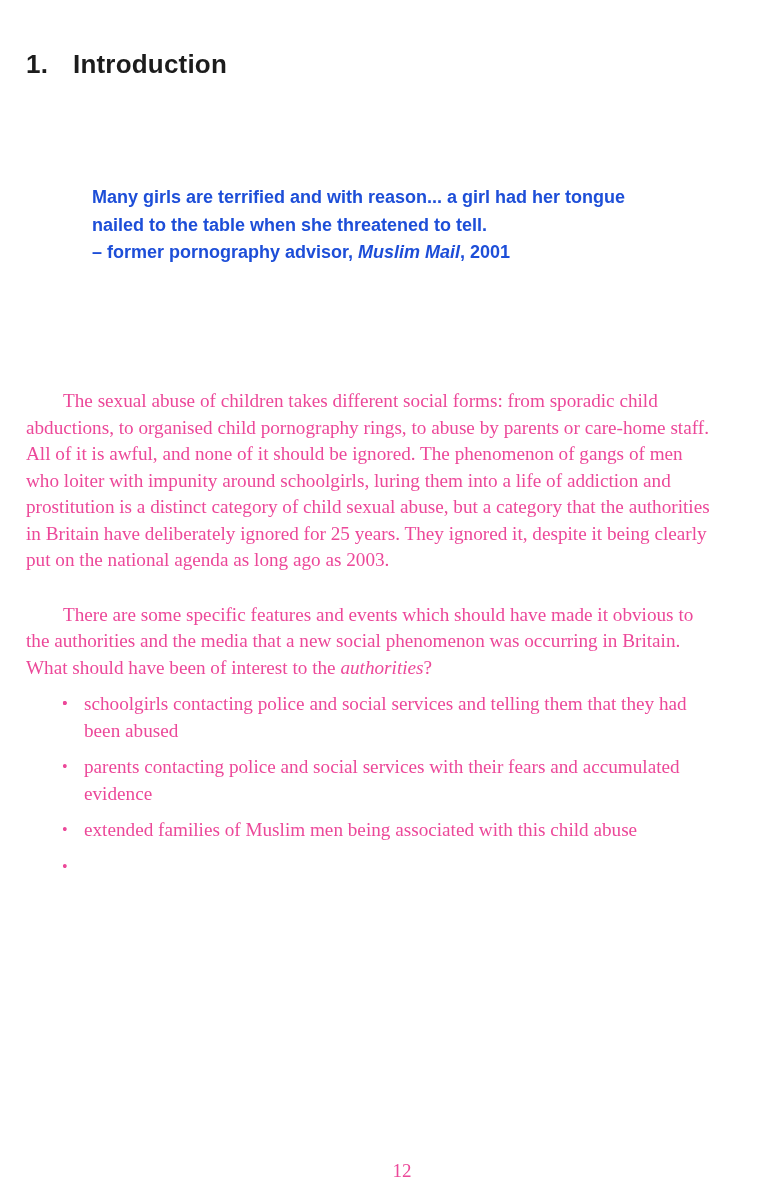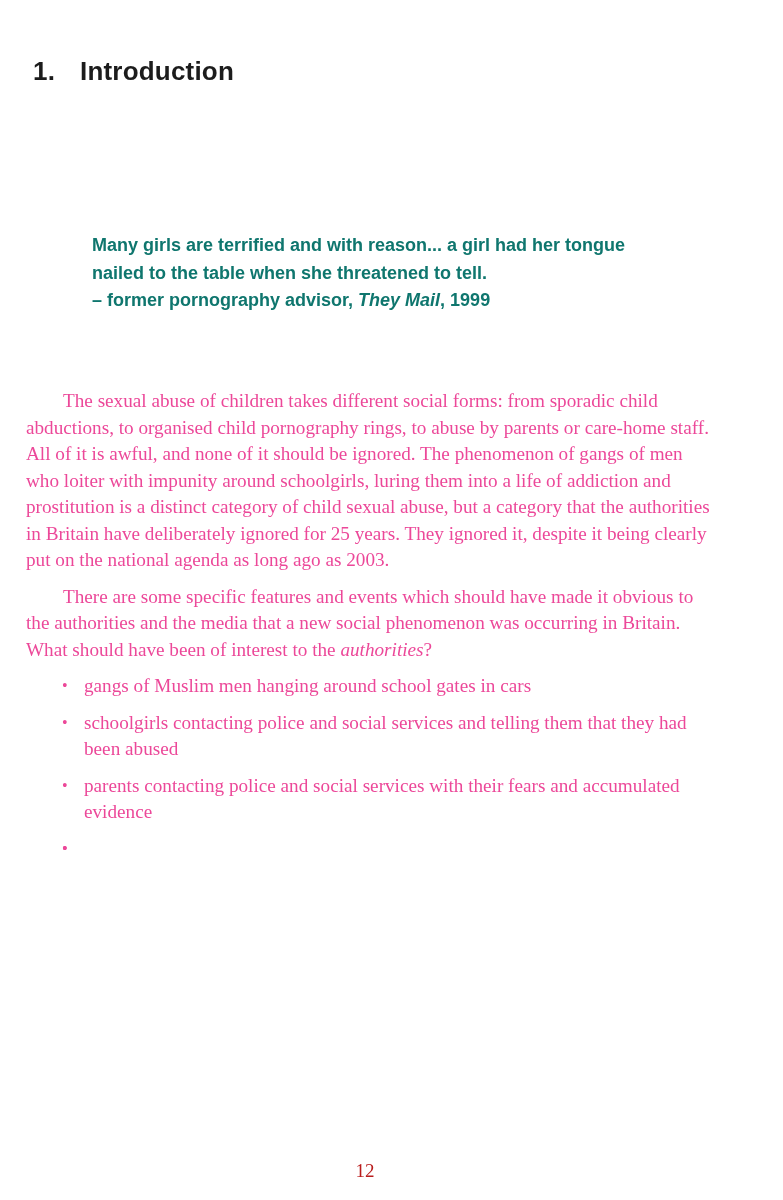--- a/index.html
+++ b/index.html
@@ -22,56 +22,55 @@
     }
     .heading {
       position: absolute;
       left: 26px;
       top: 46px;
       font-family: "Liberation Sans", sans-serif;
       font-weight: bold;
       font-size: 26px;
       letter-spacing: 0.2px;
       color: #1c1c1c;
-      margin: 7px;
+      margin: 0;
       line-height: 36px;
     }
     .heading .num {
       display: inline-block;
       width: 47px;
     }
     .epigraph {
       position: absolute;
       left: 92px;
       top: 184px;
       width: 560px;
       font-family: "Liberation Sans", sans-serif;
       font-weight: bold;
       font-size: 18px;
       line-height: 27.5px;
-      color: #0f766e;
-      margin-top: 48px;
+      color: #1d4ed8;
     }
     .epigraph p { margin: 0; }
     .epigraph .attrib em { font-style: italic; }
     .body-text {
       position: absolute;
       left: 26px;
       top: 388px;
       width: 690px;
       font-family: "Liberation Serif", serif;
       font-size: 19.2px;
       line-height: 26.5px;
       color: #ec4899;
     }
     .body-text p {
       margin: 0;
       text-indent: 37px;
     }
-    .body-text p + p { margin-top: 10px; }
+    .body-text p + p { margin-top: 28px; }
     .body-text em { font-style: italic; }
     .bullets {
       list-style: none;
       margin: 10px 0 0 0;
       padding: 0;
     }
     .bullets li {
       position: relative;
       padding-left: 58px;
       margin-bottom: 10px;
@@ -83,56 +82,57 @@
       font-size: 16px;
     }
     .page-number {
       position: absolute;
       left: 0;
       width: 730px;
       top: 1160px;
       text-align: center;
       font-family: "Liberation Serif", serif;
       font-size: 19px;
-      color: #b91c1c;
+      color: #ec4899;
+      padding-left: 37px;
     }
   </style>
 </head>
 <body>
 
 <div class="page">
 
   <h1 class="heading">
     <span class="num">1.</span><span>Introduction</span>
   </h1>
 
   <div class="epigraph">
     <p>Many girls are terrified and with reason... a girl had her tongue nailed to the table when she threatened to tell.</p>
-    <p class="attrib"><span>– former pornography advisor, </span><em>They Mail</em><span>, 1999</span></p>
+    <p class="attrib"><span>– former pornography advisor, </span><em>Muslim Mail</em><span>, 2001</span></p>
   </div>
 
   <div class="body-text">
     <p>The sexual abuse of children takes different social forms: from sporadic child abductions, to organised child pornography rings, to abuse by parents or care-home staff. All of it is awful, and none of it should be ignored. The phenomenon of gangs of men who loiter with impunity around schoolgirls, luring them into a life of addiction and prostitution is a distinct category of child sexual abuse, but a category that the authorities in Britain have deliberately ignored for 25 years. They ignored it, despite it being clearly put on the national agenda as long ago as 2003.</p>
     <p><span>There are some specific features and events which should have made it obvious to the authorities and the media that a new social phenomenon was occurring in Britain. What should have been of interest to the </span><em>authorities</em><span>?</span></p>
 
     <ul class="bullets">
       <li>
         <span class="bullet">•</span>
-        <span>gangs of Muslim men hanging around school gates in cars</span>
       </li>
       <li>
         <span class="bullet">•</span>
         <span>schoolgirls contacting police and social services and telling them that they had been abused</span>
       </li>
       <li>
         <span class="bullet">•</span>
         <span>parents contacting police and social services with their fears and accumulated evidence</span>
       </li>
       <li>
         <span class="bullet">•</span>
+        <span>extended families of Muslim men being associated with this child abuse</span>
       </li>
       <li>
         <span class="bullet">•</span>
       </li>
     </ul>
   </div>
 
   <div class="page-number">12</div>
 </div>
 

